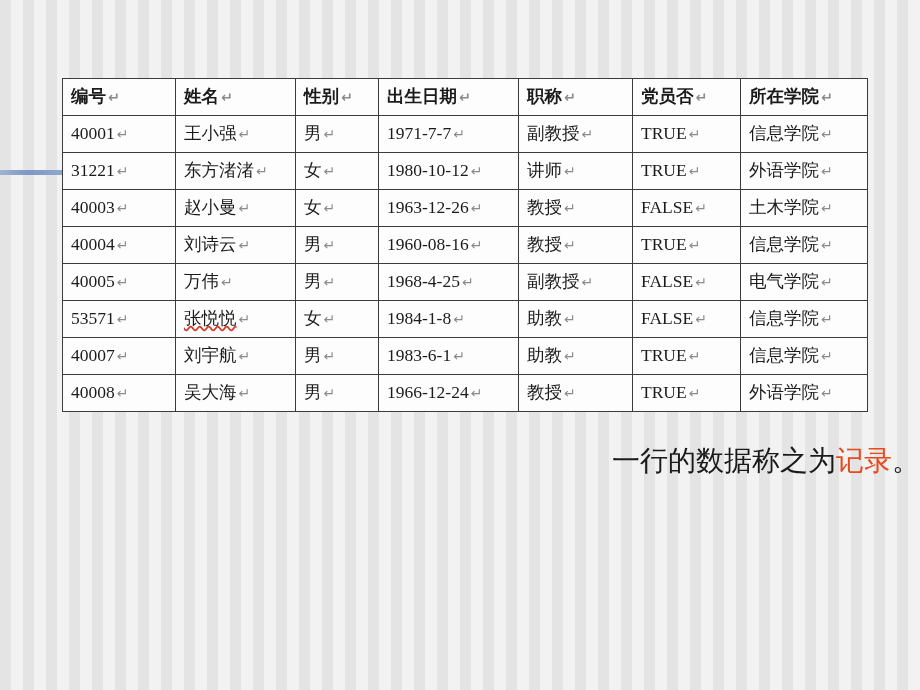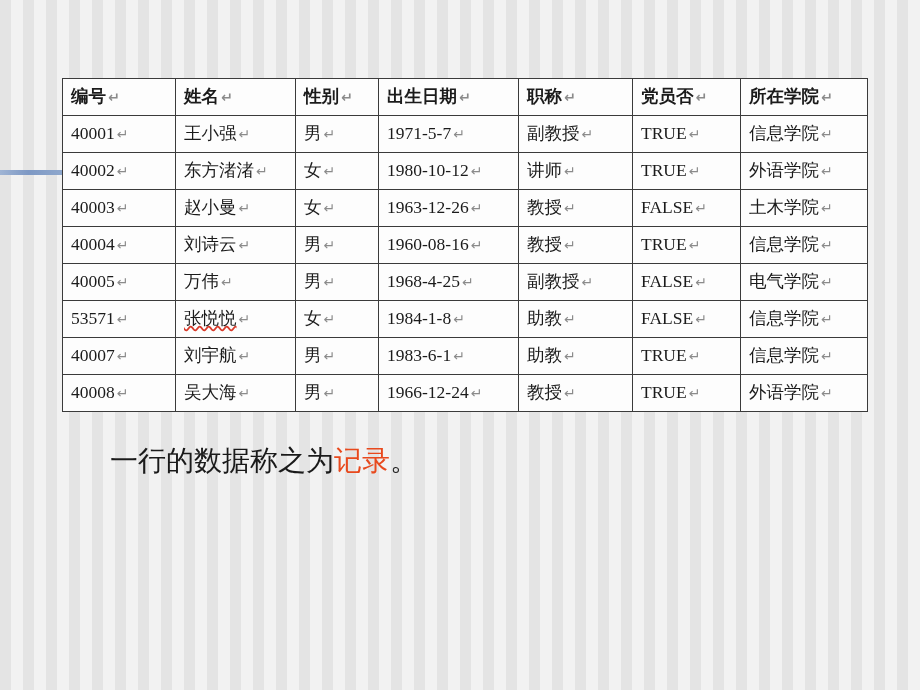--- a/index.html
+++ b/index.html
@@ -110,20 +110,21 @@
     width: 920px;
     z-index: 3;
     color: #1c1c1c;
   }
   .para {
     font-family: "Liberation Serif", "DejaVu Serif", serif;
     font-size: 28px;
     line-height: 1.48;
     color: #1a1a1a;
     white-space: nowrap;
+    text-align: right;
   }
   .para.indent-1 { padding-left: 110px; }
   .para.indent-2 { padding-left: 110px; }
   .para.indent-0 {
     padding-left: 62px;
     white-space: normal;
     width: 800px;
     line-height: 1.38;
   }
   .hl {
@@ -159,27 +160,27 @@
             <td><span class="cell-inner">性别</span><span class="pilcrow">↵</span></td>
             <td><span class="cell-inner">出生日期</span><span class="pilcrow">↵</span></td>
             <td><span class="cell-inner">职称</span><span class="pilcrow">↵</span></td>
             <td><span class="cell-inner">党员否</span><span class="pilcrow">↵</span></td>
             <td><span class="cell-inner">所在学院</span><span class="pilcrow">↵</span></td>
           </tr>
           <tr>
             <td><span class="cell-inner">40001</span><span class="pilcrow">↵</span></td>
             <td><span class="cell-inner">王小强</span><span class="pilcrow">↵</span></td>
             <td><span class="cell-inner">男</span><span class="pilcrow">↵</span></td>
-            <td><span class="cell-inner">1971-5-7</span><span class="pilcrow">↵</span></td>
+            <td><span class="cell-inner">1971-7-7</span><span class="pilcrow">↵</span></td>
             <td><span class="cell-inner">副教授</span><span class="pilcrow">↵</span></td>
             <td><span class="cell-inner">TRUE</span><span class="pilcrow">↵</span></td>
             <td><span class="cell-inner">信息学院</span><span class="pilcrow">↵</span></td>
           </tr>
           <tr>
-            <td><span class="cell-inner">40002</span><span class="pilcrow">↵</span></td>
+            <td><span class="cell-inner">31221</span><span class="pilcrow">↵</span></td>
             <td><span class="cell-inner">东方渚渚</span><span class="pilcrow">↵</span></td>
             <td><span class="cell-inner">女</span><span class="pilcrow">↵</span></td>
             <td><span class="cell-inner">1980-10-12</span><span class="pilcrow">↵</span></td>
             <td><span class="cell-inner">讲师</span><span class="pilcrow">↵</span></td>
             <td><span class="cell-inner">TRUE</span><span class="pilcrow">↵</span></td>
             <td><span class="cell-inner">外语学院</span><span class="pilcrow">↵</span></td>
           </tr>
           <tr>
             <td><span class="cell-inner">40003</span><span class="pilcrow">↵</span></td>
             <td><span class="cell-inner">赵小曼</span><span class="pilcrow">↵</span></td>

